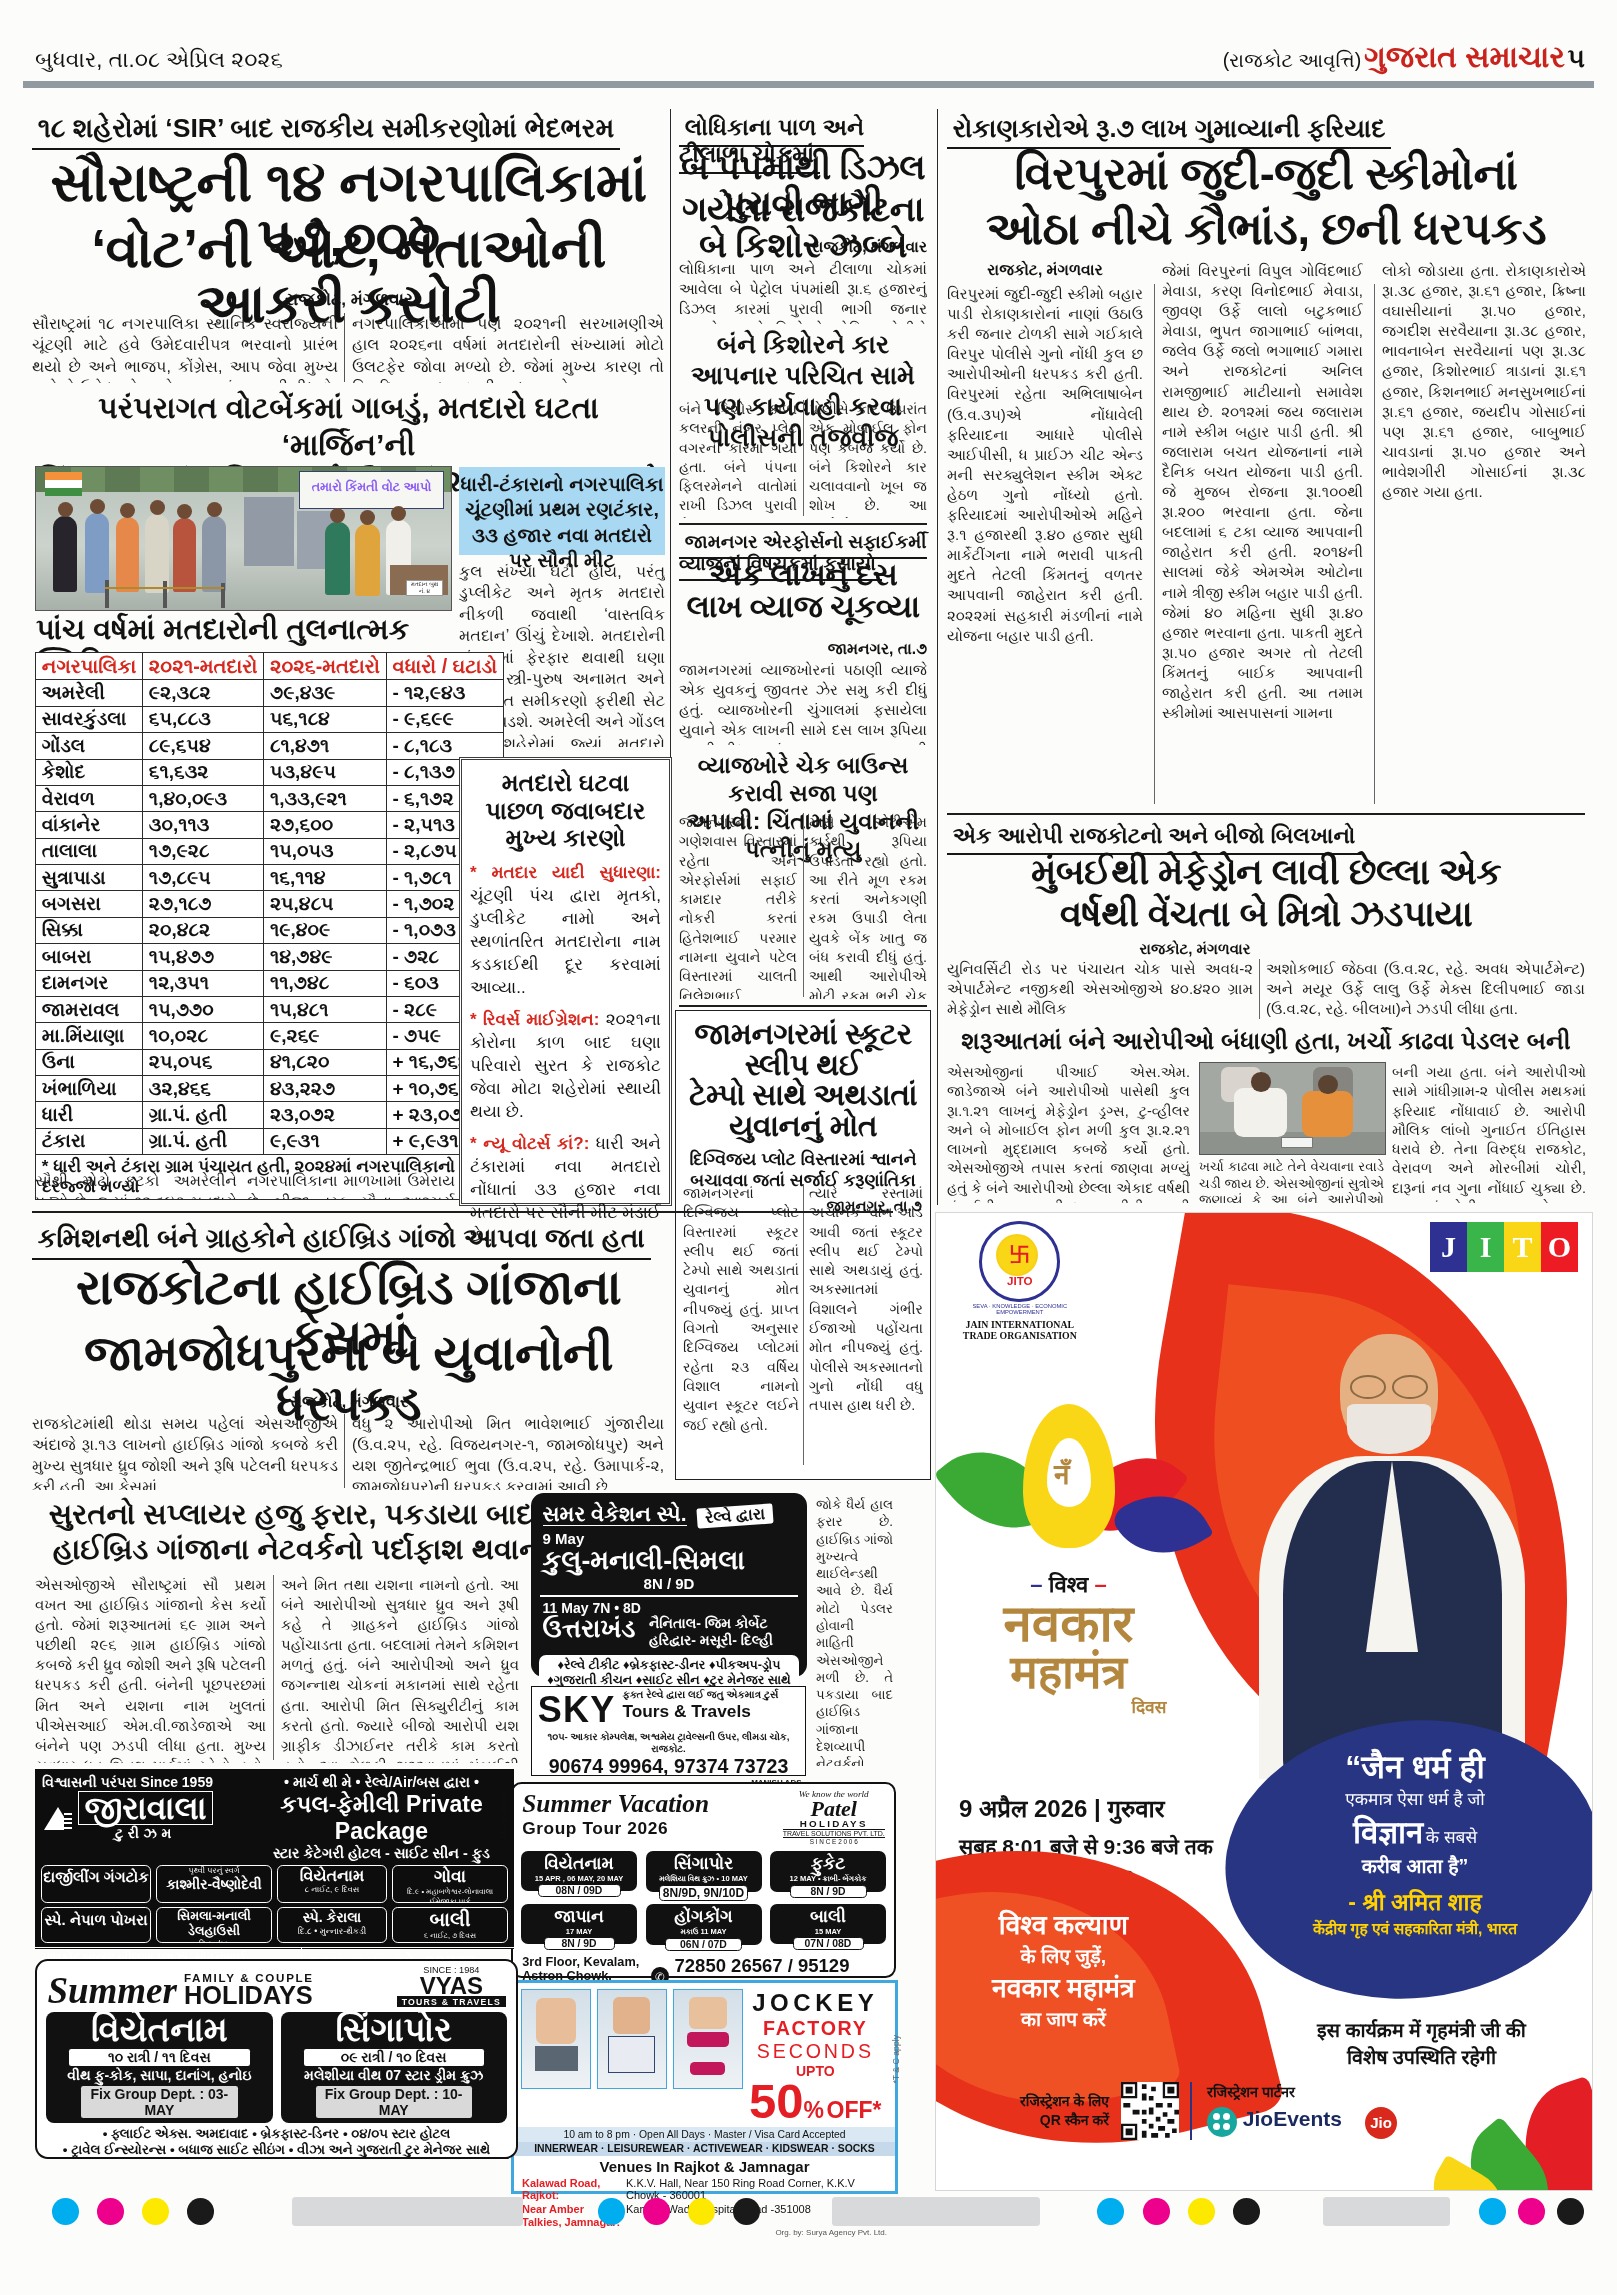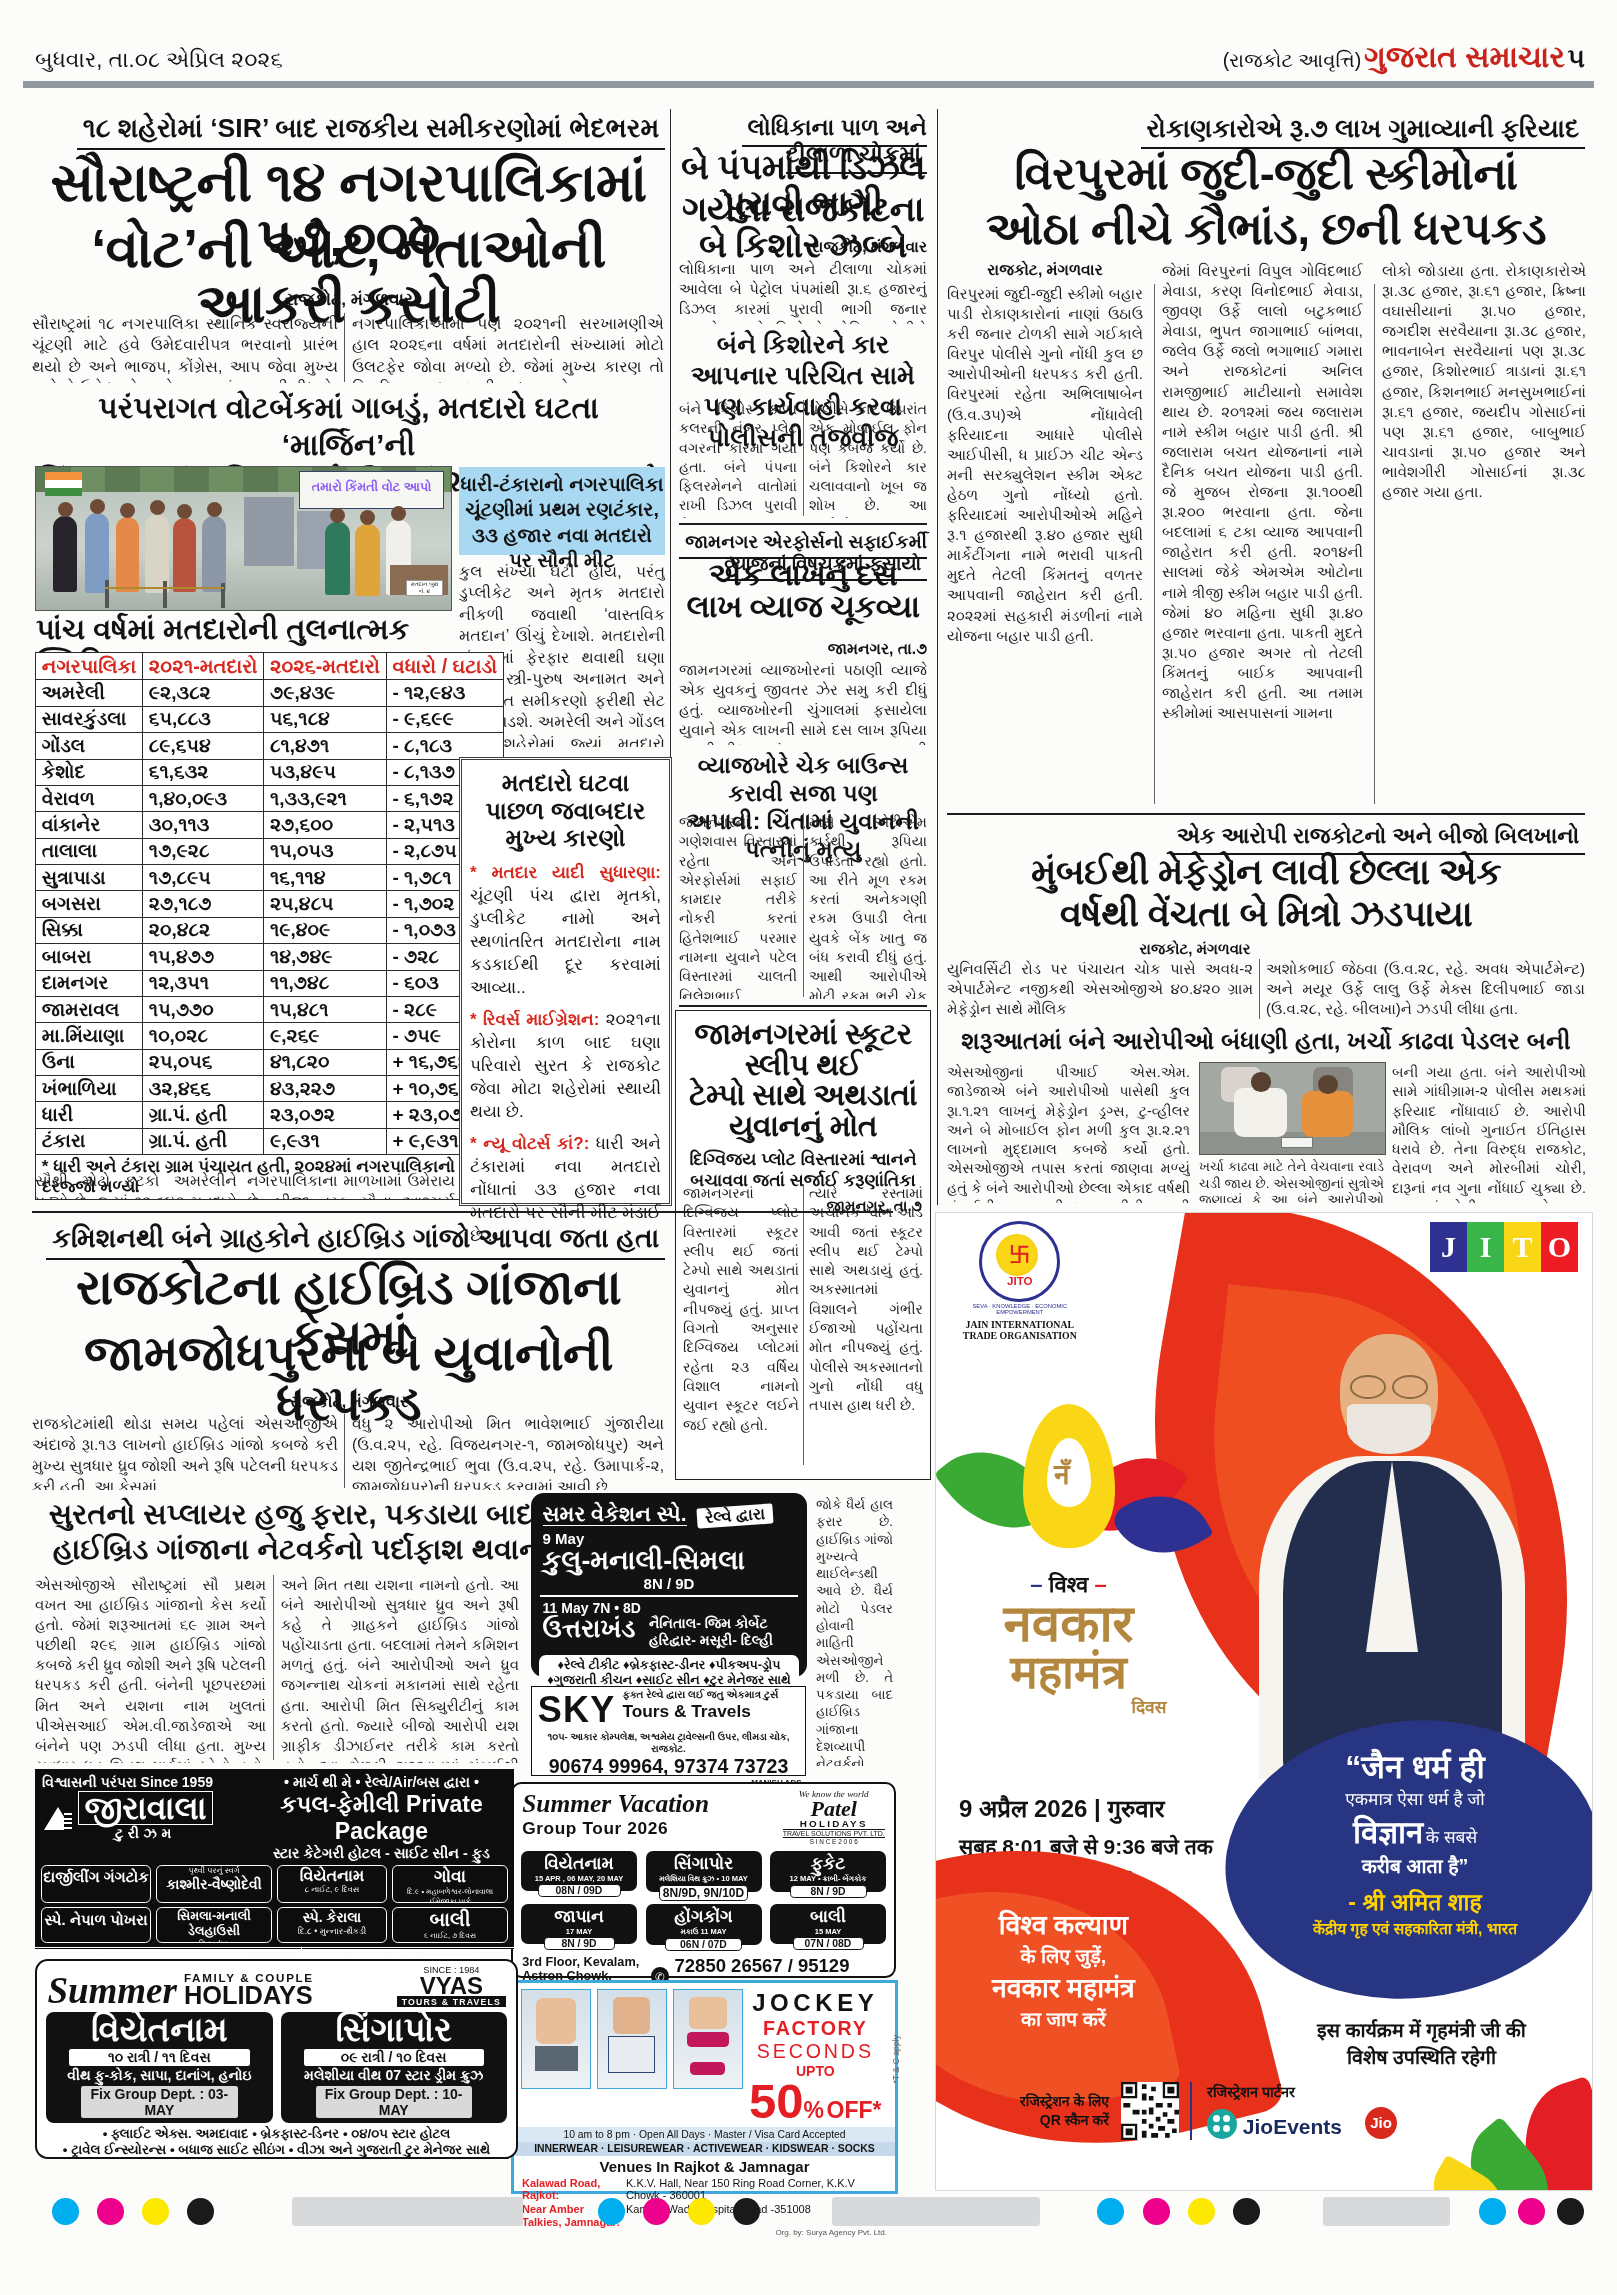--- a/index.html
+++ b/index.html
@@ -3,21 +3,21 @@
 <meta charset="utf-8">
 <style>
   html,body{margin:0;padding:0;background:#e8e8e8}
   .sheet{position:relative;width:1617px;height:2295px;background:#fcfcfa;font-family:"Liberation Sans",sans-serif;color:#121212;overflow:hidden}
   .a{position:absolute}
   .b{font-weight:700}
   .c{text-align:center}
   .r{text-align:right}
   .j{text-align:justify;text-justify:inter-word}
   .w{color:#fff}
-  .kick{font-weight:700;text-align:right}
+  .kick{font-weight:700;text-align:left}
   .kick>span{border-bottom:2.9px solid #161616;padding:0 5.8px 4.6px}
   .hl{font-weight:700;text-align:center;letter-spacing:-0.6px;line-height:1.02}
   .body{line-height:1.34;color:#1c1c1c}
   .vr{width:1.2px;background:#2a2a2a}
   .hr{height:2.3px;background:#1d1d1d}
   .subhead{font-weight:700;text-align:center;line-height:1.22}
   table.voters{border-collapse:collapse;width:100%;background:#fff}
   table.voters td,table.voters th{border:1.2px solid #2b2b2b;padding:1.7px 5.8px;font-weight:700;font-size:19px;white-space:nowrap}
   table.voters th{color:#d6281e;font-size:19.6px;text-align:center}
   .rbox{border:3.5px double #3c3c3c;background:#fff;padding:9.2px 8px}
@@ -674,21 +674,21 @@
     </div>
     <svg class="a qr" style="left:185px;top:869px" width="58" height="58" viewBox="0 0 25 25">
       <rect width="25" height="25" fill="#fff"></rect>
       <path fill="#111" d="M0 0h7v7H0zM18 0h7v7h-7zM0 18h7v7H0z"></path>
       <path fill="#fff" d="M1 1h5v5H1zM19 1h5v5h-5zM1 19h5v5H1z"></path>
       <path fill="#111" d="M2 2h3v3H2zM20 2h3v3h-3zM2 20h3v3H2zM9 1h2v2H9zM13 2h2v2h-2zM9 5h2v3H9zM12 6h2v2h-2zM15 9h3v2h-3zM1 9h3v2H1zM5 12h3v2H5zM9 12h2v2H9zM12 11h2v3h-2zM20 9h2v2h-2zM23 12h2v2h-2zM18 13h2v2h-2zM15 15h2v2h-2zM9 16h2v2H9zM12 18h2v2h-2zM16 19h3v2h-3zM20 16h3v2h-3zM9 21h2v3H9zM13 22h3v2h-3zM19 22h2v2h-2zM22 20h2v2h-2z"></path>
     </svg>
     <div class="a" style="left:254px;top:869px;width:1.7px;height:58px;background:#283583"></div>
     <div class="a" style="left:271px;top:869px">
       <div class="b" style="font-size:14.4px">रजिस्ट्रेशन पार्टनर</div>
-      <div style="display:flex;align-items:flex-end;margin-top:5.8px">
+      <div style="display:flex;align-items:flex-start;margin-top:5.8px">
         <div class="dot" style="width:30px;height:30px;background:#17a79e;position:relative">
           <span class="dot" style="position:absolute;left:5.8px;top:5.8px;width:7px;height:7px;background:#fff"></span>
           <span class="dot" style="position:absolute;left:16px;top:5.8px;width:7px;height:7px;background:#fff"></span>
           <span class="dot" style="position:absolute;left:5.8px;top:16px;width:7px;height:7px;background:#fff"></span>
           <span class="dot" style="position:absolute;left:16px;top:16px;width:7px;height:7px;background:#fff"></span>
         </div>
         <span class="b" style="font-size:21px;color:#1b2a5e;margin-left:5.8px">JioEvents</span>
         <div class="dot c w b" style="width:32px;height:32px;background:#d9291c;font-size:15px;line-height:32px;margin-left:23px">Jio</div>
       </div>
     </div>

